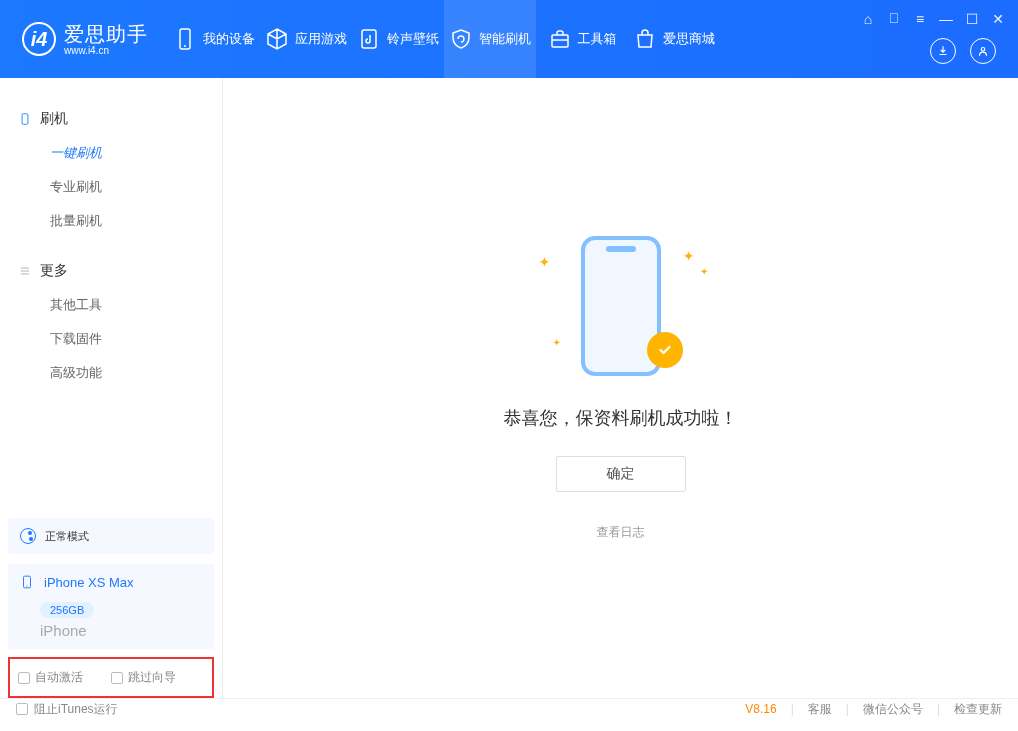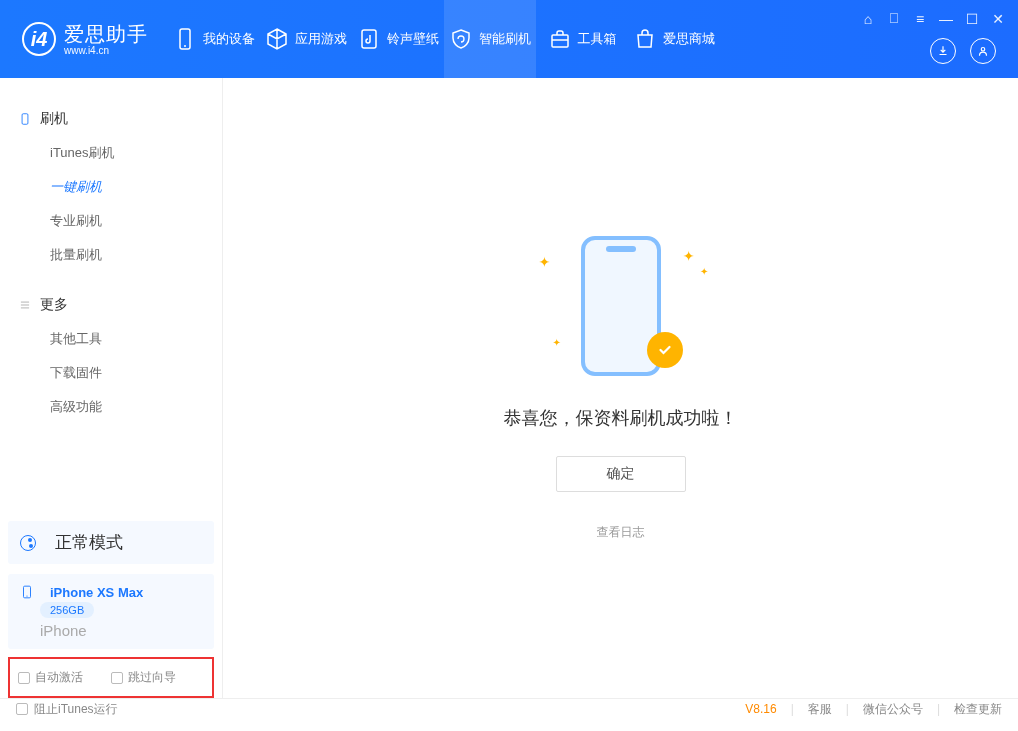--- a/index.html
+++ b/index.html
@@ -29,28 +29,28 @@
 
 .body { display: flex; height: 620px; }
 .sidebar { width: 223px; border-right: 1px solid #eee; display: flex; flex-direction: column; }
 .menu { padding-top: 16px; flex: 1; }
 .menu-section { padding: 8px 0; }
 .menu-head { display: flex; align-items: center; padding: 8px 18px; font-size: 14px; color: #333; gap: 8px; }
 .menu-head svg { width: 14px; height: 14px; }
 .menu-sub { padding: 8px 0 8px 50px; font-size: 13px; color: #666; cursor: pointer; }
 .menu-sub.active { color: #1C78FF; font-style: italic; }
 
-.mode-box { margin: 0 8px 10px 8px; background: #F5F9FF; border-radius: 3px; padding: 10px 12px; display: flex; align-items: center; gap: 19px; font-size: 17px; color: #333; }
+.mode-box { margin: 0 8px 10px 8px; background: #F5F9FF; border-radius: 3px; padding: 10px 12px; display: flex; align-items: center; gap: 9px; font-size: 11px; color: #333; }
 .mode-box .dot { width: 16px; height: 16px; border: 1.5px solid #1C78FF; border-radius: 50%; position: relative; }
 .mode-box .dot::before, .mode-box .dot::after { content: ''; position: absolute; background: #1C78FF; border-radius: 50%; width: 4px; height: 4px; }
 .mode-box .dot::before { top: 2px; left: 7px; }
 .mode-box .dot::after { bottom: 2px; right: 2px; }
 
 .device-box { margin: 0 8px 8px 8px; background: #F5F9FF; border-radius: 3px; padding: 10px 12px; font-size: 13px; }
-.device-box .row1 { display: flex; align-items: center; gap: 16px; color: #1C78FF; font-weight: 700; margin-bottom: 2px; }
+.device-box .row1 { display: flex; align-items: center; gap: 10px; color: #1C78FF; font-weight: 400; margin-bottom: 12px; }
 .device-box .row1 svg { width: 14px; height: 16px; }
 .device-box .cap { display: inline-block; background: #E3F0FF; color: #1C78FF; padding: 2px 10px; border-radius: 10px; font-size: 11px; margin-left: 20px; margin-bottom: 4px; }
 .device-box .type { color: #aaa; font-size: 15px; margin-left: 20px; }
 
 .options-row { border: 2px solid #E33; margin: 0 8px 0 8px; padding: 10px 8px; display: flex; gap: 28px; font-size: 12px; color: #888; }
 .options-row label { display: flex; align-items: center; gap: 5px; cursor: pointer; }
 .chk { width: 12px; height: 12px; border: 1px solid #bbb; border-radius: 2px; display: inline-block; }
 
 
 .main { flex: 1; position: relative; display: flex; flex-direction: column; align-items: center; justify-content: center; }
@@ -167,21 +167,20 @@
 <div class="body">
   <div class="sidebar">
     <div class="menu">
       <div class="menu-section">
         <div class="menu-head">
           <svg viewBox="0 0 24 24">
               <rect x="7" y="3" width="10" height="18" rx="2" fill="none" stroke="#1C78FF" stroke-width="1.5"></rect>
             </svg>
           <span>刷机</span>
         </div>
-        <div class="menu-sub">iTunes刷机</div>
         <div class="menu-sub active">一键刷机</div>
         <div class="menu-sub">专业刷机</div>
         <div class="menu-sub">批量刷机</div>
       </div>
       <div class="menu-section">
         <div class="menu-head">
           <svg viewBox="0 0 24 24">
               <path d="M5 7h14M5 12h14M5 17h14" stroke="#aaa" stroke-width="1.5"></path>
             </svg>
           <span>更多</span>

